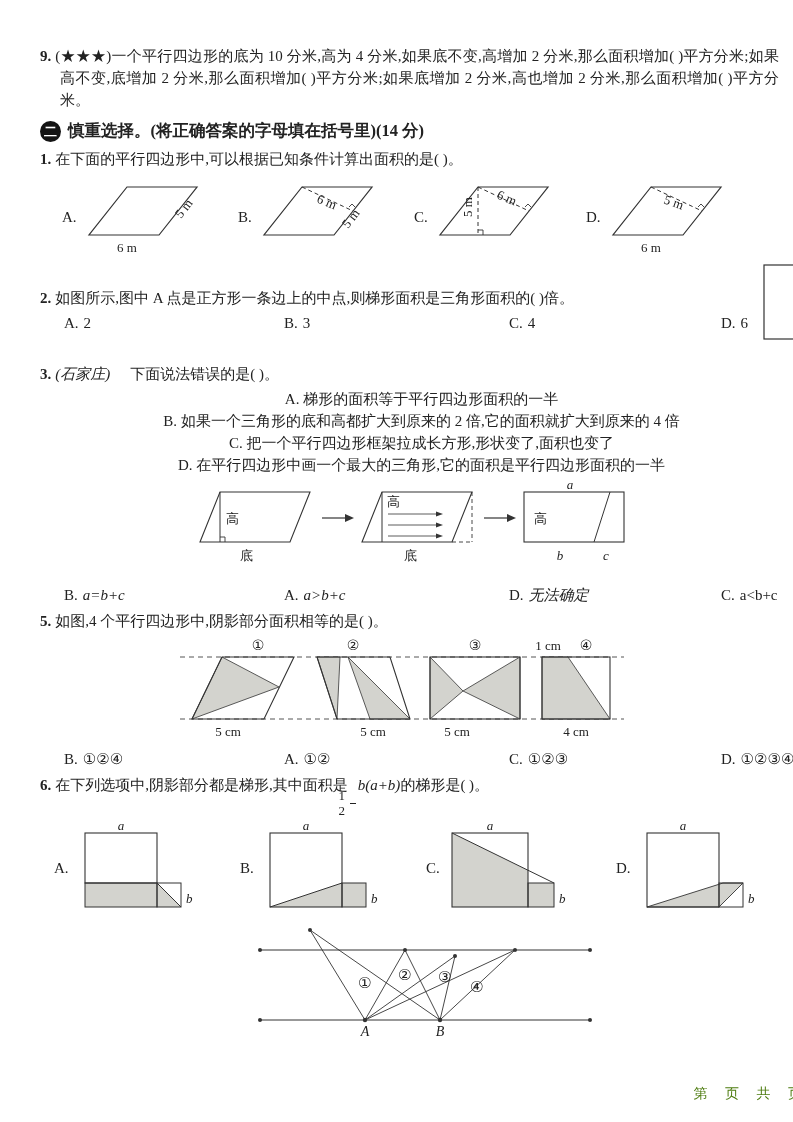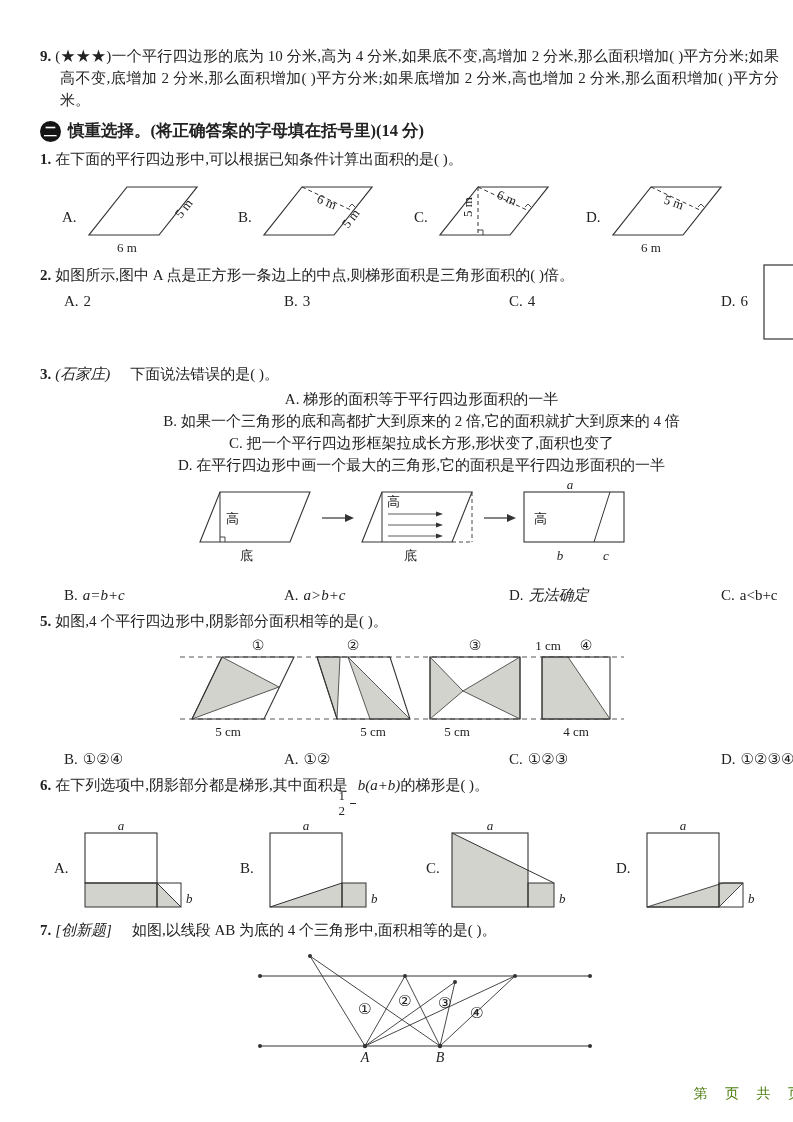--- a/index.html
+++ b/index.html
@@ -35,21 +35,21 @@
     display:grid;grid-template-columns:180px 185px 172px auto;
     margin:2px 0 2px 24px;
     gap:40px;
   }
   .optrow .cell{white-space:nowrap;}
   .optrow .lab{margin-right:5px;}
   .fx{font-style:italic;}
   .q4opts .cell:nth-child(4) .val{font-style:normal;}
   .optlines{margin-left:24px;}
   .optlines .line{white-space:nowrap;text-align:center;}
-  .q2wrap{display:flex;align-items:flex-start;}
+  .q2wrap{display:flex;align-items:center;}
   .q2left{flex:1 1 auto;}
   .q2fig{flex:0 0 auto;margin-left:6px;margin-top:-4px;}
   .centerfig{margin:2px 0;}
   .fracline{margin-left:22px;text-indent:-22px;}
   .frac{
     display:inline-flex;flex-direction:column;vertical-align:-10px;
     text-align:center;line-height:1.05;font-size:13px;margin:0 2px;
   }
   .frac .fnum{border-bottom:1px solid #222;padding:0 3px;}
   svg text{font-family:"Liberation Serif","DejaVu Serif",serif;fill:#222;}
@@ -292,23 +292,20 @@
           <rect x="14" y="12" width="72" height="74" fill="none" stroke="#333" stroke-width="1.1"></rect>
           <rect x="86" y="62" width="24" height="24" fill="none" stroke="#333" stroke-width="1"></rect>
           <text x="50" y="9" font-size="13" font-style="italic" text-anchor="middle">a</text>
           <text x="115" y="82" font-size="13" font-style="italic">b</text>
         </svg>
       </div>
     </div>
   </div>
 
   <div class="q">
-    <p class="q hang">
-      <span class="qnum">7.</span><span class="qsrc">[创新题]</span><span>如图,以线段 AB 为底的 4 个三角形中,面积相等的是(  )。</span>
-    </p>
     <div class="centerfig" style="margin-left:190px">
       <svg width="400" height="118" viewBox="0 0 400 118">
         <line x1="30" y1="30" x2="360" y2="30" stroke="#333" stroke-width="1"></line>
         <line x1="30" y1="100" x2="360" y2="100" stroke="#333" stroke-width="1"></line>
 
         <line x1="80" y1="10" x2="135" y2="100" stroke="#333" stroke-width="0.9"></line>
         <line x1="80" y1="10" x2="210" y2="100" stroke="#333" stroke-width="0.9"></line>
         <line x1="175" y1="30" x2="135" y2="100" stroke="#333" stroke-width="0.9"></line>
         <line x1="175" y1="30" x2="210" y2="100" stroke="#333" stroke-width="0.9"></line>
         <line x1="225" y1="36" x2="135" y2="100" stroke="#333" stroke-width="0.9"></line>

